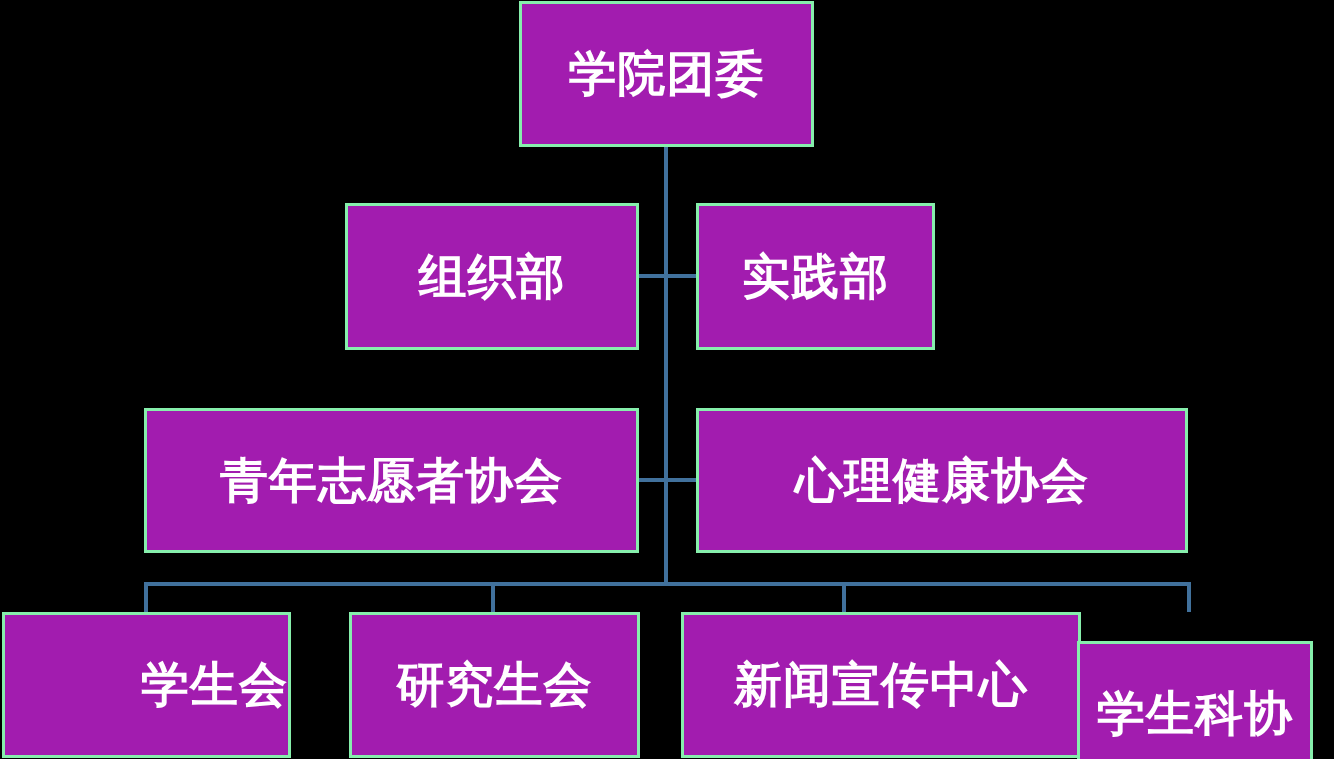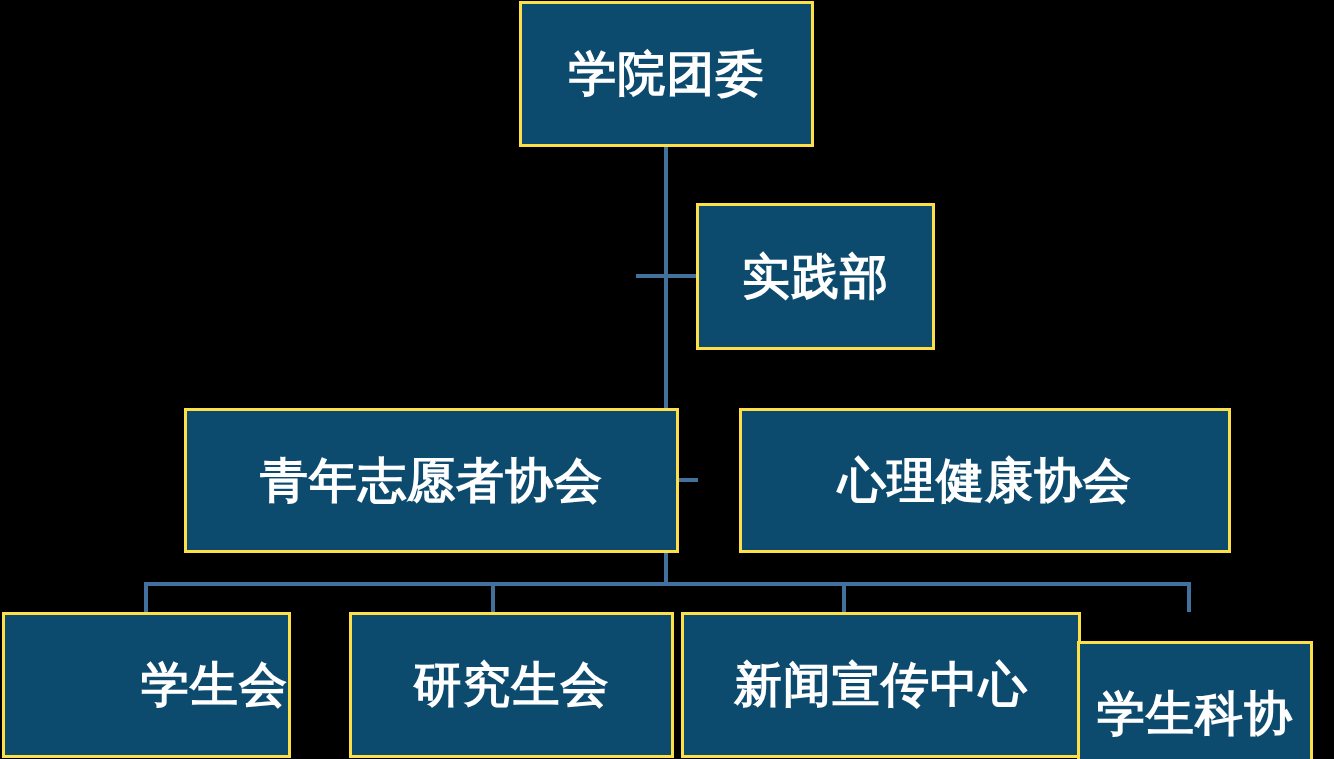--- a/index.html
+++ b/index.html
@@ -11,22 +11,22 @@
     position: relative;
     width: 1334px;
     height: 759px;
     background: #000000;
     overflow: hidden;
     font-family: "Liberation Sans", "DejaVu Sans", sans-serif;
   }
   .node {
     position: absolute;
     box-sizing: border-box;
-    background: #0c4a6e;
-    border: 3px solid #fde047;
+    background: #a21caf;
+    border: 3px solid #86efac;
     display: flex;
     align-items: center;
     justify-content: center;
   }
   .node-label {
     color: #FFFFFF;
     font-weight: 700;
     font-size: 48px;
     letter-spacing: 1px;
     white-space: nowrap;
@@ -34,24 +34,24 @@
   }
   .connector {
     position: absolute;
     background: #41719C;
   }
 
   
   #n-root      { left: 519px;  top: 1px;   width: 295px; height: 146px; }
   #n-org       { left: 345px;  top: 203px; width: 294px; height: 147px; }
   #n-practice  { left: 696px;  top: 203px; width: 239px; height: 147px; }
-  #n-volunteer { left: 144px;  top: 408px; width: 495px; height: 145px; margin-left: 40px; }
-  #n-mental    { left: 696px;  top: 408px; width: 492px; height: 145px; margin-left: 43px; }
+  #n-volunteer { left: 144px;  top: 408px; width: 495px; height: 145px; }
+  #n-mental    { left: 696px;  top: 408px; width: 492px; height: 145px; }
   #n-student   { left: 2px;    top: 612px; width: 289px; height: 146px; justify-content: flex-end; }
-  #n-graduate  { left: 349px;  top: 612px; width: 325px; height: 146px; }
+  #n-graduate  { left: 349px;  top: 612px; width: 291px; height: 146px; }
   #n-news      { left: 681px;  top: 612px; width: 400px; height: 146px; }
   #n-science   { left: 1077px; top: 612px; width: 236px; height: 146px; margin-top: 29px; }
 
   
   #c-spine { left: 664px;  top: 146px; width: 4px;    height: 440px; }
   #c-l2    { left: 636px;  top: 274px; width: 62px;   height: 4px;   }
   #c-l3    { left: 636px;  top: 478px; width: 62px;   height: 4px;   }
   #c-bus   { left: 144px;  top: 582px; width: 1047px; height: 4px;   }
   #c-d1    { left: 144px;  top: 582px; width: 4px;    height: 30px;  }
   #c-d2    { left: 491px;  top: 582px; width: 4px;    height: 30px;  }
@@ -69,20 +69,23 @@
   <div class="connector" id="c-bus"></div>
   <div class="connector" id="c-d1"></div>
   <div class="connector" id="c-d2"></div>
   <div class="connector" id="c-d3"></div>
   <div class="connector" id="c-d4"></div>
 
   <div class="node" id="n-root">
     <span class="node-label">学院团委</span>
   </div>
 
+  <div class="node" id="n-org">
+    <span class="node-label">组织部</span>
+  </div>
 
   <div class="node" id="n-practice">
     <span class="node-label">实践部</span>
   </div>
 
   <div class="node" id="n-volunteer">
     <span class="node-label">青年志愿者协会</span>
   </div>
 
   <div class="node" id="n-mental">

